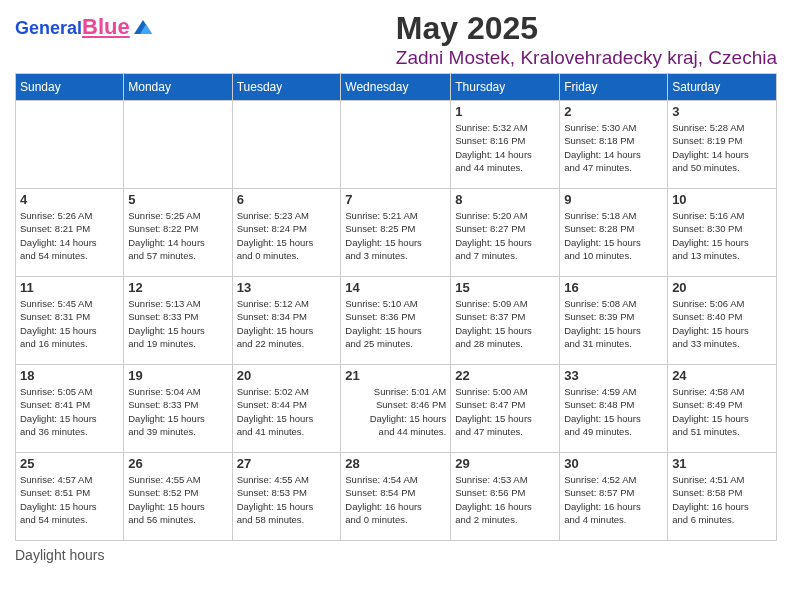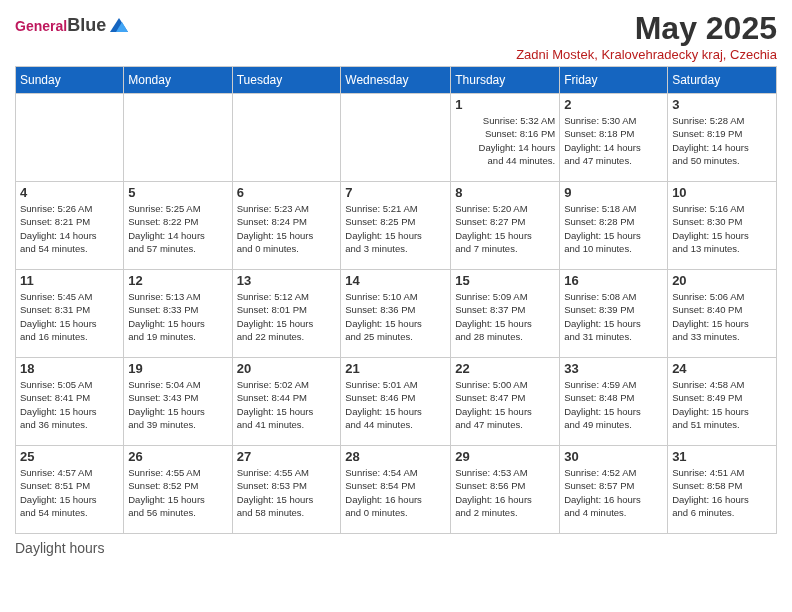--- a/index.html
+++ b/index.html
@@ -15,46 +15,46 @@
       align-items: flex-start;
       justify-content: space-between;
       margin-bottom: 4px;
     }
     .logo {
       display: flex;
       align-items: center;
       margin-top: 4px;
     }
     .logo-text-general {
-      font-size: 14px;
-      font-weight: bold;
-      color: #be185d;
-    }
-    .logo-text-blue {
       font-size: 18px;
       font-weight: bold;
-      color: #404040;
+      color: #1d4ed8;
+    }
+    .logo-text-blue {
+      font-size: 22px;
+      font-weight: bold;
+      color: #ec4899;
+      text-decoration: underline;
     }
     .logo-icon {
       width: 22px;
       height: 22px;
       margin-left: 2px;
       position: relative;
     }
     .title-block {
-      text-align: right;
     }
     .month-title {
       font-size: 32px;
       font-weight: bold;
       color: #333;
     }
     .subtitle {
-      font-size: 13px;
-      color: #b91c1c;
+      font-size: 19px;
+      color: #701a75;
     }
     .calendar {
       width: 100%;
       border-collapse: collapse;
       font-size: 10.5px;
     }
     .calendar th {
       background-color: #1565c0;
       color: #fff;
       padding: 6px 4px;
@@ -123,21 +123,21 @@
       </tr>
   </thead>
   <tbody id="calendar-body">
   <tr>
         <td class="empty-cell"></td>
         <td class="empty-cell"></td>
         <td class="empty-cell"></td>
         <td class="empty-cell"></td>
         <td>
           <div class="day-num">1</div>
-          <div class="day-info" style="white-space: pre-line; text-align: right;">Sunrise: 5:32 AM
+          <div class="day-info" style="white-space: pre-line;">Sunrise: 5:32 AM
 Sunset: 8:16 PM
 Daylight: 14 hours
 and 44 minutes.</div>
         </td>
         <td>
           <div class="day-num">2</div>
           <div class="day-info" style="white-space: pre-line;">Sunrise: 5:30 AM
 Sunset: 8:18 PM
 Daylight: 14 hours
 and 47 minutes.</div>
@@ -212,21 +212,21 @@
         <td>
           <div class="day-num">12</div>
           <div class="day-info" style="white-space: pre-line;">Sunrise: 5:13 AM
 Sunset: 8:33 PM
 Daylight: 15 hours
 and 19 minutes.</div>
         </td>
         <td>
           <div class="day-num">13</div>
           <div class="day-info" style="white-space: pre-line;">Sunrise: 5:12 AM
-Sunset: 8:01 PM
+Sunset: 8:34 PM
 Daylight: 15 hours
 and 22 minutes.</div>
         </td>
         <td>
           <div class="day-num">14</div>
           <div class="day-info" style="white-space: pre-line;">Sunrise: 5:10 AM
 Sunset: 8:36 PM
 Daylight: 15 hours
 and 25 minutes.</div>
         </td>
@@ -256,34 +256,34 @@
         <td>
           <div class="day-num">18</div>
           <div class="day-info" style="white-space: pre-line;">Sunrise: 5:05 AM
 Sunset: 8:41 PM
 Daylight: 15 hours
 and 36 minutes.</div>
         </td>
         <td>
           <div class="day-num">19</div>
           <div class="day-info" style="white-space: pre-line;">Sunrise: 5:04 AM
-Sunset: 3:43 PM
+Sunset: 8:33 PM
 Daylight: 15 hours
 and 39 minutes.</div>
         </td>
         <td>
           <div class="day-num">20</div>
           <div class="day-info" style="white-space: pre-line;">Sunrise: 5:02 AM
 Sunset: 8:44 PM
 Daylight: 15 hours
 and 41 minutes.</div>
         </td>
         <td>
           <div class="day-num">21</div>
-          <div class="day-info" style="white-space: pre-line;">Sunrise: 5:01 AM
+          <div class="day-info" style="white-space: pre-line; text-align: right;">Sunrise: 5:01 AM
 Sunset: 8:46 PM
 Daylight: 15 hours
 and 44 minutes.</div>
         </td>
         <td>
           <div class="day-num">22</div>
           <div class="day-info" style="white-space: pre-line;">Sunrise: 5:00 AM
 Sunset: 8:47 PM
 Daylight: 15 hours
 and 47 minutes.</div>

